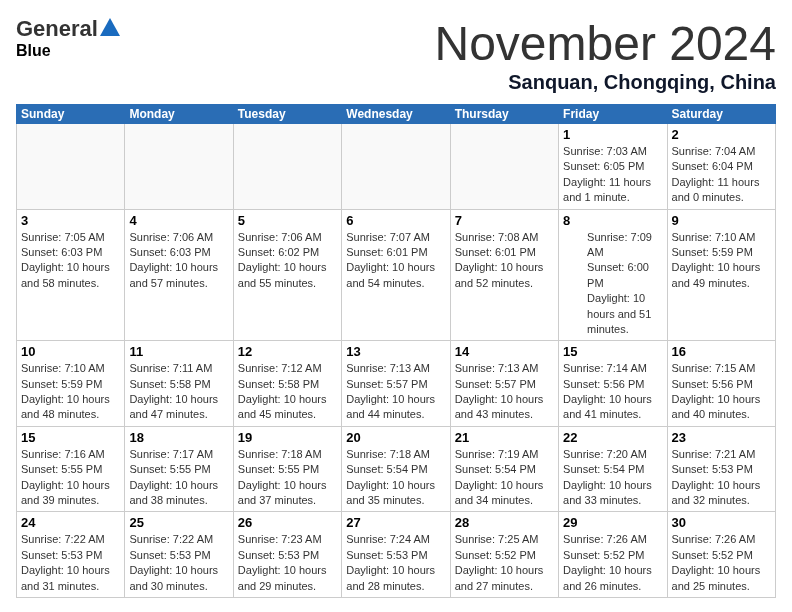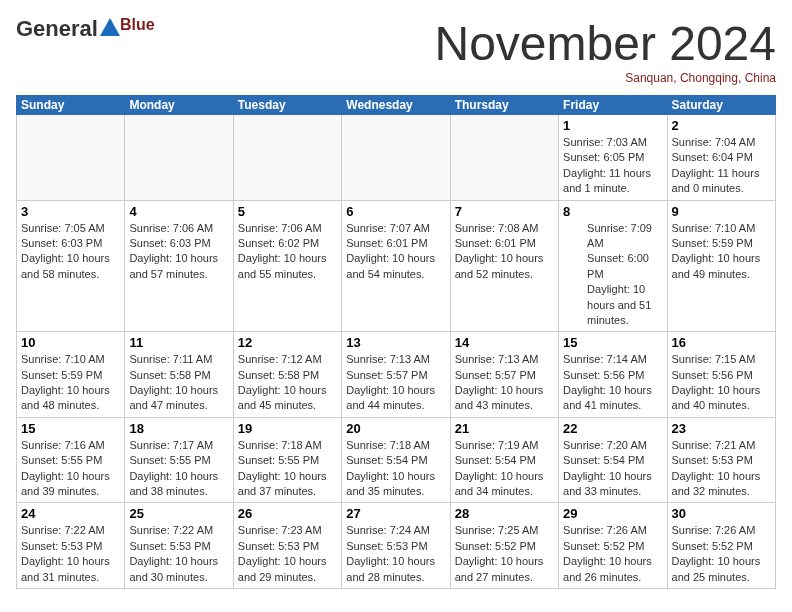--- a/index.html
+++ b/index.html
@@ -11,51 +11,53 @@
       padding: 16px;
     }
     .header {
       display: flex;
       justify-content: space-between;
       align-items: flex-start;
       margin-bottom: 10px;
     }
     .logo {
       display: flex;
+      flex-direction: column;
       align-items: flex-start;
     }
     .logo-text {
       display: flex;
       align-items: center;
       font-size: 22px;
       font-weight: bold;
       color: #333;
     }
     .logo-general { color: #333; font-weight: bold; }
-    .logo-blue { color: #7f1d1d; font-weight: bold; }
+    .logo-blue { color: #000000; font-weight: bold; }
     .logo-triangle {
       width: 0;
       height: 0;
       border-left: 10px solid transparent;
       border-right: 10px solid transparent;
       border-bottom: 18px solid #1a6bbf;
       margin-left: 2px;
       margin-top: -4px;
     }
     .title-area {
       text-align: right;
     }
     .month-title {
       font-size: 48px;
       font-weight: normal;
       color: #333;
     }
     .location {
-      font-size: 12px;
-      color: #7f1d1d;
+      font-size: 20px;
+      color: #0f172a;
+      font-weight: bold;
     }
     table {
       width: 100%;
       border-collapse: collapse;
       font-size: 10.5px;
     }
     th {
       background: #2a6db5;
       color: #fff;
       padding: 2px 4px;

